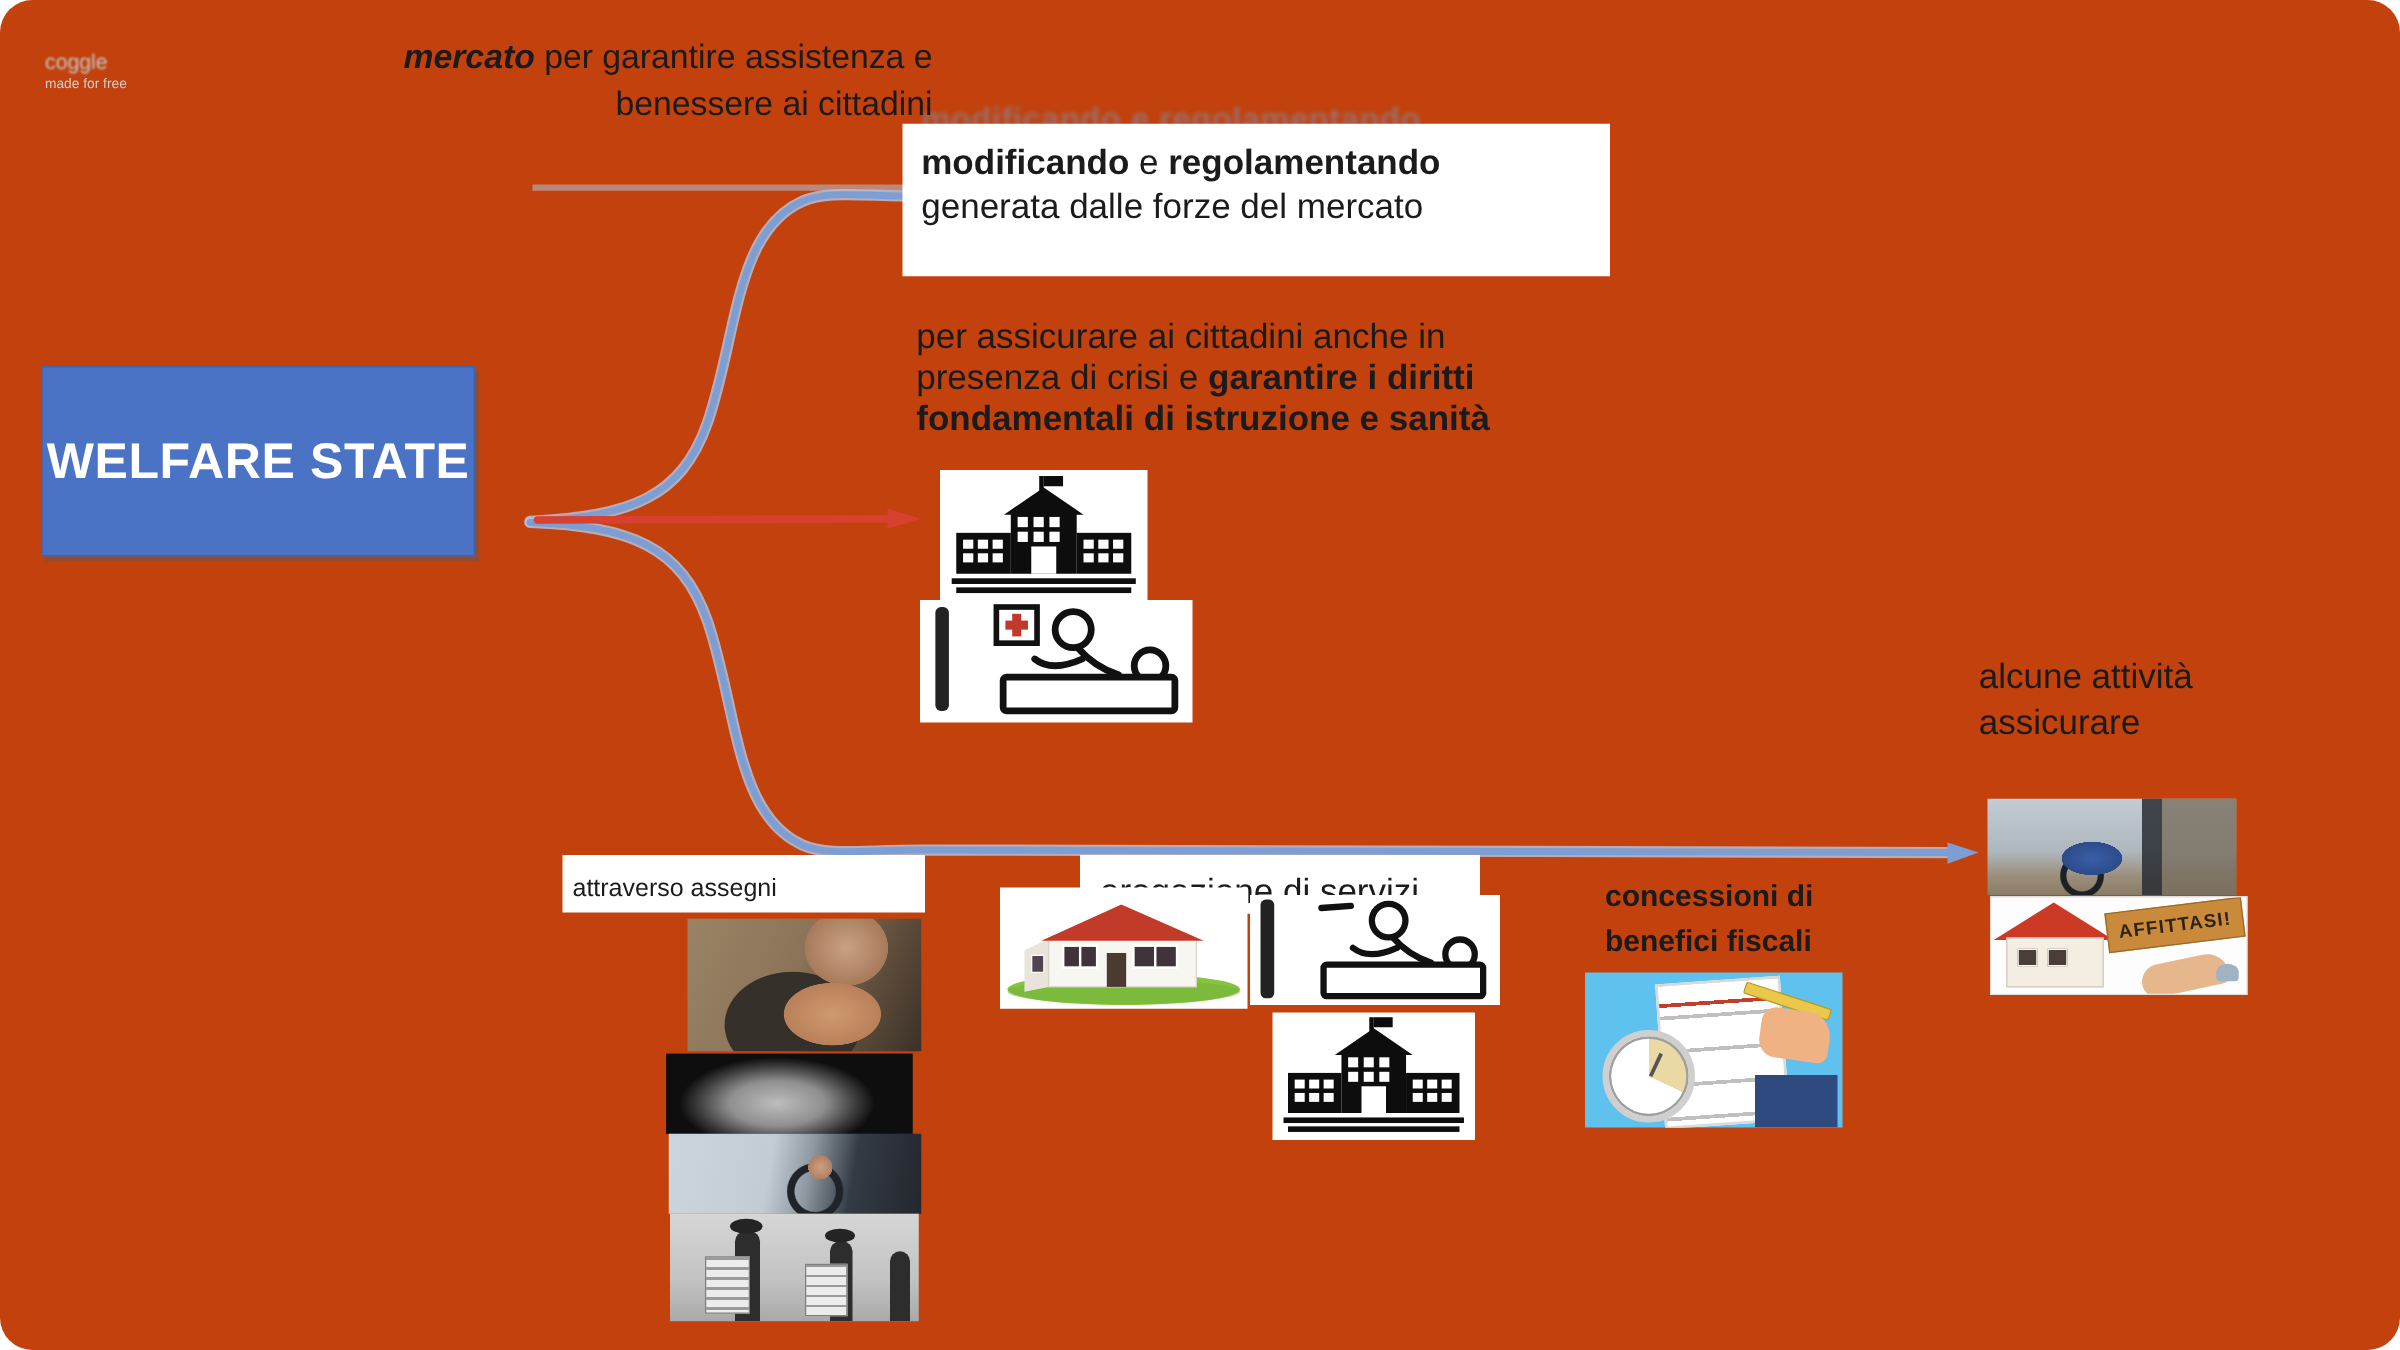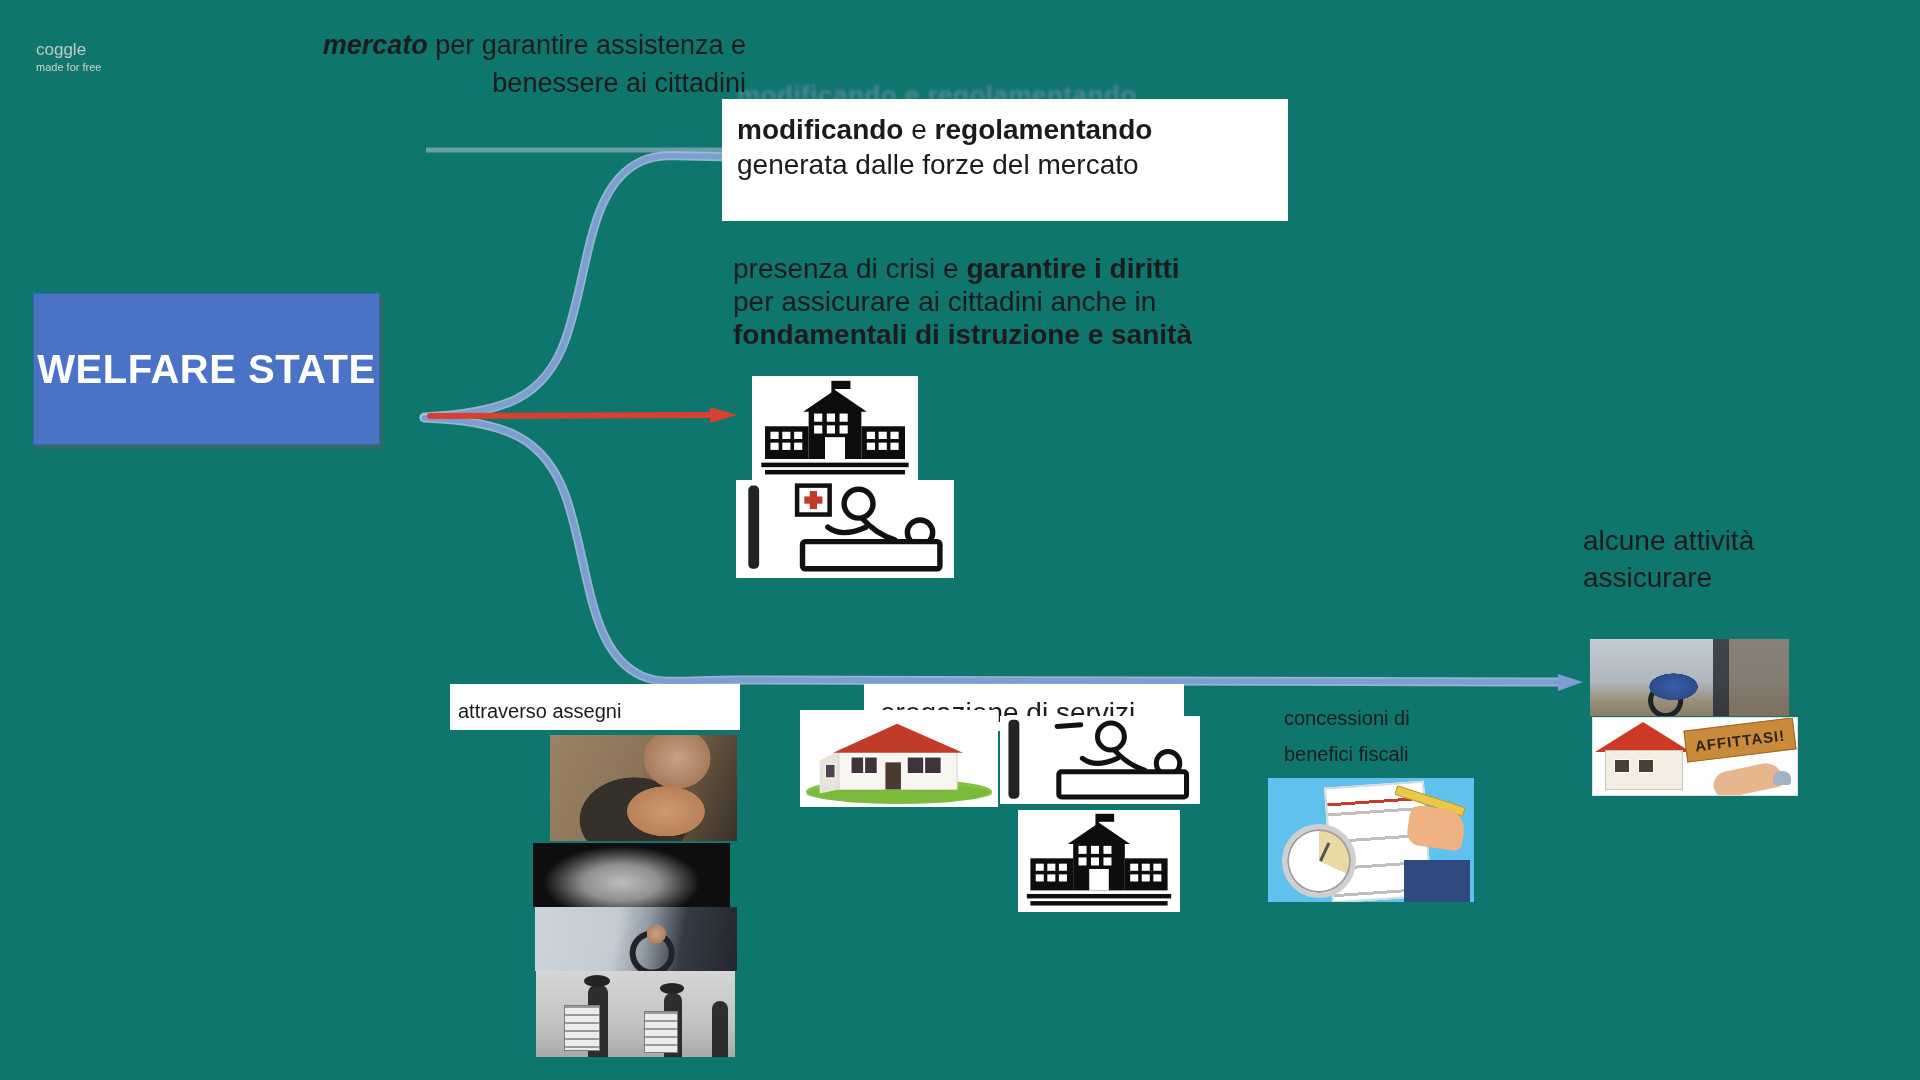--- a/index.html
+++ b/index.html
@@ -1,17 +1,17 @@
 <!DOCTYPE html>
 <html><head>
 <meta charset="utf-8">
 <style>
   html,body{margin:0;padding:0;background:#ffffff;}
-  .canvas{position:relative;width:1920px;height:1080px;background:#0f766e;overflow:hidden;
-          font-family:"Liberation Sans","DejaVu Sans",sans-serif;color:#1b1b1b;}
+  .canvas{position:relative;width:1920px;height:1080px;background:#c2410c;overflow:hidden;
+          font-family:"Liberation Sans","DejaVu Sans",sans-serif;color:#1b1b1b;border-radius:26px;}
   svg.links{position:absolute;left:0;top:0;z-index:1;}
   .ghost-text{position:absolute;z-index:2;font-size:26px;font-weight:bold;color:#7f92b4;
               opacity:.55;filter:blur(1.5px);white-space:nowrap;letter-spacing:.5px;}
   .whitebox{position:absolute;background:#ffffff;z-index:3;}
   .node-text{position:absolute;z-index:4;font-size:28px;line-height:35px;white-space:nowrap;}
   .ta-r{text-align:right;}
   .root-box{position:absolute;left:33px;top:293px;width:345px;height:150px;background:#4a73c5;
             border:1px solid #3c63b0;box-shadow:3px 4px 0 rgba(90,90,90,.45);
             display:flex;align-items:center;justify-content:center;z-index:4;}
   .root-box span{color:#ffffff;font-weight:bold;font-size:40px;letter-spacing:.5px;}
@@ -109,22 +109,22 @@
 
   <div class="ghost-text" style="left:737px;top:80px;">modificando e regolamentando</div>
   <div class="whitebox" style="left:722px;top:99px;width:566px;height:122px;"></div>
 
   <div class="node-text" style="left:737px;top:112px;font-size:28px;line-height:35px;">
     <div><b>modificando</b><span> e </span><b>regolamentando</b></div>
     <div><span>generata dalle forze del mercato</span></div>
   </div>
 
   <div class="node-text" style="left:733px;top:252px;font-size:28px;line-height:33px;">
+    <div><span>per assicurare ai cittadini anche in</span></div>
     <div><span>presenza di crisi e </span><b>garantire i diritti</b></div>
-    <div><span>per assicurare ai cittadini anche in</span></div>
     <div><b>fondamentali di istruzione e sanità</b></div>
   </div>
 
   <div class="tile" style="left:752px;top:376px;width:166px;height:106px;">
     <svg width="160" height="100" viewBox="0 0 170 110">
       <g fill="#0d0d0d">
         <rect x="81" y="2" width="4" height="18"></rect>
           <rect x="85" y="2" width="17" height="9"></rect>
         <polygon points="50,36 85,12 120,36"></polygon>
         <rect x="56" y="32" width="58" height="56"></rect>
@@ -250,21 +250,21 @@
         <rect x="120" y="58" width="9" height="8"></rect>
           <rect x="133" y="58" width="9" height="8"></rect>
           <rect x="146" y="58" width="9" height="8"></rect>
         <rect x="120" y="70" width="9" height="8"></rect>
           <rect x="133" y="70" width="9" height="8"></rect>
           <rect x="146" y="70" width="9" height="8"></rect>
       </g>
     </svg>
   </div>
 
-  <div class="node-text" style="left:1284px;top:700px;font-size:20px;line-height:36px;">
+  <div class="node-text" style="left:1284px;top:700px;font-size:24px;line-height:36px;font-weight:bold;">
     <div><span>concessioni di</span></div>
     <div><span>benefici fiscali</span></div>
   </div>
 
   <div class="tax">
     <div class="tax-doc"></div>
     <div class="tax-pencil"></div>
     <div class="tax-hand"></div>
     <div class="tax-sleeve"></div>
     <div class="tax-clock">

